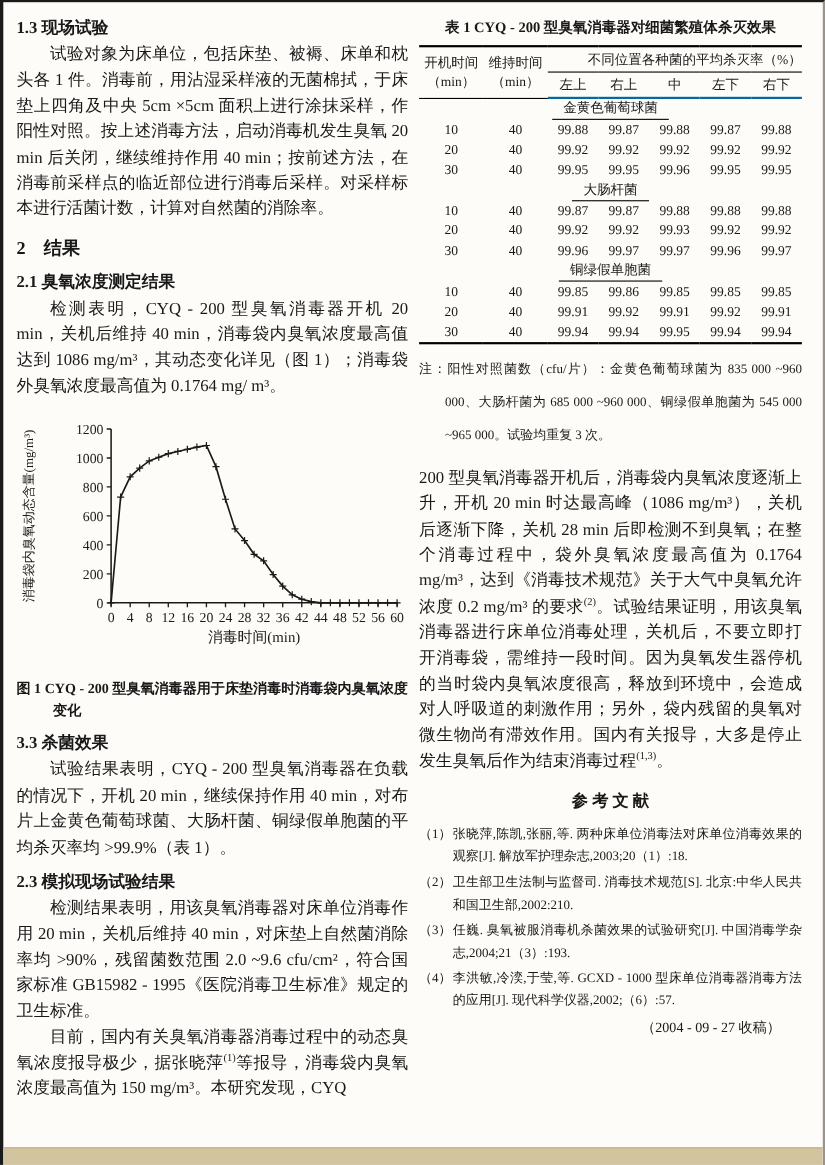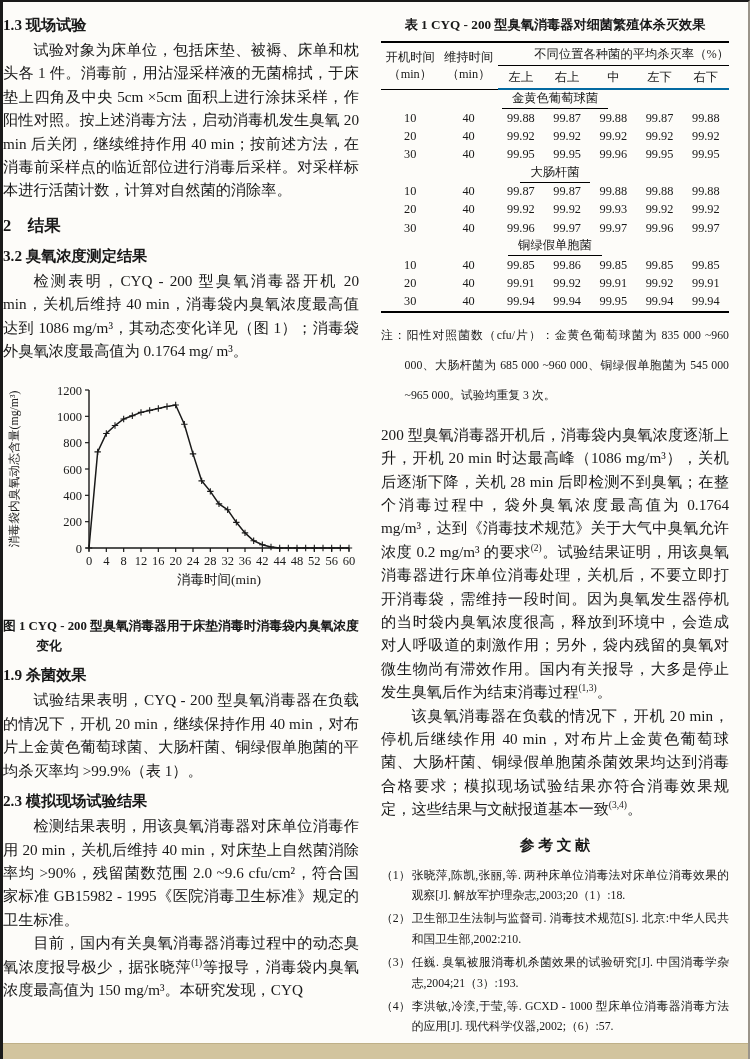--- a/index.html
+++ b/index.html
@@ -2,21 +2,21 @@
 <html><head>
 <meta charset="utf-8">
 <style>
   html,body { margin:0; padding:0; background:#b9b2a4; }
   .page {
     position:relative; width:750px; height:1059px; margin:0 auto;
     background:#fdfcf9; overflow:hidden; box-sizing:border-box;
     border-top:2px solid #1a1a1a; border-left:3px solid #1a1a1a; border-right:2px solid #9a948a;
     font-family:"Liberation Serif","DejaVu Serif",serif; color:#181818;
   }
-  .col-left  { position:absolute; left:0;  top:4px;  width:356px; }
+  .col-left  { position:absolute; left:12px;  top:4px;  width:356px; }
   .col-right { position:absolute; left:378px; top:10px; width:348px; }
 
   .body { font-size:15.2px; line-height:23.4px; text-align:justify; margin:0; }
   .indent { text-indent:2em; }
   .subhead { font-size:15.2px; font-weight:bold; margin:9px 0 2px; }
   .majorhead { font-size:16.5px; font-weight:bold; margin:13px 0 9px; }
   sup { font-size:9.5px; line-height:0; }
 
   figure { margin:14px 0 0 0; }
   .figcap { font-size:12.8px; font-weight:bold; line-height:20px; margin-top:8px;
@@ -50,21 +50,21 @@
 <body>
 
 <div class="page">
 
   <div class="col-left">
     <div class="subhead">1.3 现场试验</div>
     <p class="body indent">试验对象为床单位，包括床垫、被褥、床单和枕头各 1 件。消毒前，用沾湿采样液的无菌棉拭，于床垫上四角及中央 5cm ×5cm 面积上进行涂抹采样，作阳性对照。按上述消毒方法，启动消毒机发生臭氧 20 min 后关闭，继续维持作用 40 min；按前述方法，在消毒前采样点的临近部位进行消毒后采样。对采样标本进行活菌计数，计算对自然菌的消除率。</p>
 
     <div class="majorhead">2　结果</div>
 
-    <div class="subhead">3.2 臭氧浓度测定结果</div>
+    <div class="subhead">2.1 臭氧浓度测定结果</div>
     <p class="body indent">检测表明，CYQ - 200 型臭氧消毒器开机 20 min，关机后维持 40 min，消毒袋内臭氧浓度最高值达到 1086 mg/m³，其动态变化详见（图 1）；消毒袋外臭氧浓度最高值为 0.1764 mg/ m³。</p>
 
     <figure>
       <svg id="chart" width="356" height="232" viewBox="0 0 356 232">
           <path d="M86 14 L86 172 L346 172" stroke="#1a1a1a" stroke-width="1.4" fill="none"></path>
           <line x1="82" y1="172" x2="86" y2="172" stroke="#1a1a1a" stroke-width="1.2"></line>
           <text x="79" y="176.5" text-anchor="end" font-size="12.5" font-family="&quot;Liberation Serif&quot;,&quot;DejaVu Serif&quot;,serif" fill="#1a1a1a">0</text>
           <line x1="82" y1="145.66666666666666" x2="86" y2="145.66666666666666" stroke="#1a1a1a" stroke-width="1.2"></line>
           <text x="79" y="150.16666666666666" text-anchor="end" font-size="12.5" font-family="&quot;Liberation Serif&quot;,&quot;DejaVu Serif&quot;,serif" fill="#1a1a1a">200</text>
           <line x1="82" y1="119.33333333333334" x2="86" y2="119.33333333333334" stroke="#1a1a1a" stroke-width="1.2"></line>
@@ -110,21 +110,21 @@
           <line x1="346" y1="172" x2="346" y2="176" stroke="#1a1a1a" stroke-width="1.2"></line>
           <text x="346" y="189" text-anchor="middle" font-size="12.5" font-family="&quot;Liberation Serif&quot;,&quot;DejaVu Serif&quot;,serif" fill="#1a1a1a">60</text>
           <text x="15" y="93" text-anchor="middle" font-size="11.8" font-family="&quot;Liberation Serif&quot;,&quot;DejaVu Serif&quot;,serif" fill="#1a1a1a" transform="rotate(-90 15 93)">消毒袋内臭氧动态含量(mg/m³)</text>
           <text x="216" y="208" text-anchor="middle" font-size="13.5" font-family="&quot;Liberation Serif&quot;,&quot;DejaVu Serif&quot;,serif" fill="#1a1a1a">消毒时间(min)</text>
           <polyline points="86,172 94.66666666666667,75.88333333333334 103.33333333333333,57.45 112,49.55 120.66666666666666,42.96666666666667 129.33333333333331,39.67499999999998 138,36.383333333333354 146.66666666666666,34.40833333333333 155.33333333333331,32.43333333333334 164,30.458333333333314 172.66666666666666,29.00999999999999 181.33333333333331,48.233333333333334 190,77.85833333333333 198.66666666666669,104.85000000000001 207.33333333333331,115.38333333333333 216,127.89166666666667 224.66666666666666,133.81666666666666 233.33333333333334,146.325 242,156.85833333333332 250.66666666666666,164.75833333333333 259.3333333333333,168.70833333333334 268,170.94666666666666 276.66666666666663,172 285.33333333333337,172 294,172 302.6666666666667,172 311.33333333333337,172 320,172 328.66666666666663,172 337.33333333333337,172 346,172" fill="none" stroke="#1a1a1a" stroke-width="1.5"></polyline>
           <path d="M82.8 172 L89.2 172 M86 168.8 L86 175.2 M91.46666666666667 75.88333333333334 L97.86666666666667 75.88333333333334 M94.66666666666667 72.68333333333334 L94.66666666666667 79.08333333333334 M100.13333333333333 57.45 L106.53333333333333 57.45 M103.33333333333333 54.25 L103.33333333333333 60.650000000000006 M108.8 49.55 L115.2 49.55 M112 46.349999999999994 L112 52.75 M117.46666666666665 42.96666666666667 L123.86666666666666 42.96666666666667 M120.66666666666666 39.766666666666666 L120.66666666666666 46.16666666666667 M126.13333333333331 39.67499999999998 L132.5333333333333 39.67499999999998 M129.33333333333331 36.47499999999998 L129.33333333333331 42.874999999999986 M134.8 36.383333333333354 L141.2 36.383333333333354 M138 33.18333333333335 L138 39.58333333333336 M143.46666666666667 34.40833333333333 L149.86666666666665 34.40833333333333 M146.66666666666666 31.208333333333332 L146.66666666666666 37.608333333333334 M152.13333333333333 32.43333333333334 L158.5333333333333 32.43333333333334 M155.33333333333331 29.233333333333338 L155.33333333333331 35.63333333333334 M160.8 30.458333333333314 L167.2 30.458333333333314 M164 27.258333333333315 L164 33.65833333333332 M169.46666666666667 29.00999999999999 L175.86666666666665 29.00999999999999 M172.66666666666666 25.80999999999999 L172.66666666666666 32.209999999999994 M178.13333333333333 48.233333333333334 L184.5333333333333 48.233333333333334 M181.33333333333331 45.03333333333333 L181.33333333333331 51.43333333333334 M186.8 77.85833333333333 L193.2 77.85833333333333 M190 74.65833333333333 L190 81.05833333333334 M195.4666666666667 104.85000000000001 L201.86666666666667 104.85000000000001 M198.66666666666669 101.65 L198.66666666666669 108.05000000000001 M204.13333333333333 115.38333333333333 L210.5333333333333 115.38333333333333 M207.33333333333331 112.18333333333332 L207.33333333333331 118.58333333333333 M212.8 127.89166666666667 L219.2 127.89166666666667 M216 124.69166666666666 L216 131.09166666666667 M221.46666666666667 133.81666666666666 L227.86666666666665 133.81666666666666 M224.66666666666666 130.61666666666667 L224.66666666666666 137.01666666666665 M230.13333333333335 146.325 L236.53333333333333 146.325 M233.33333333333334 143.125 L233.33333333333334 149.52499999999998 M238.8 156.85833333333332 L245.2 156.85833333333332 M242 153.65833333333333 L242 160.0583333333333 M247.46666666666667 164.75833333333333 L253.86666666666665 164.75833333333333 M250.66666666666666 161.55833333333334 L250.66666666666666 167.95833333333331 M256.1333333333333 168.70833333333334 L262.5333333333333 168.70833333333334 M259.3333333333333 165.50833333333335 L259.3333333333333 171.90833333333333 M264.8 170.94666666666666 L271.2 170.94666666666666 M268 167.74666666666667 L268 174.14666666666665 M273.46666666666664 172 L279.8666666666666 172 M276.66666666666663 168.8 L276.66666666666663 175.2 M282.1333333333334 172 L288.53333333333336 172 M285.33333333333337 168.8 L285.33333333333337 175.2 M290.8 172 L297.2 172 M294 168.8 L294 175.2 M299.4666666666667 172 L305.8666666666667 172 M302.6666666666667 168.8 L302.6666666666667 175.2 M308.1333333333334 172 L314.53333333333336 172 M311.33333333333337 168.8 L311.33333333333337 175.2 M316.8 172 L323.2 172 M320 168.8 L320 175.2 M325.46666666666664 172 L331.8666666666666 172 M328.66666666666663 168.8 L328.66666666666663 175.2 M334.1333333333334 172 L340.53333333333336 172 M337.33333333333337 168.8 L337.33333333333337 175.2 M342.8 172 L349.2 172 M346 168.8 L346 175.2 " stroke="#1a1a1a" stroke-width="1.1" fill="none"></path>
         </svg>
       <figcaption class="figcap">图 1 CYQ - 200 型臭氧消毒器用于床垫消毒时消毒袋内臭氧浓度变化</figcaption>
     </figure>
 
-    <div class="subhead">1.9 杀菌效果</div>
+    <div class="subhead">3.3 杀菌效果</div>
     <p class="body indent">试验结果表明，CYQ - 200 型臭氧消毒器在负载的情况下，开机 20 min，继续保持作用 40 min，对布片上金黄色葡萄球菌、大肠杆菌、铜绿假单胞菌的平均杀灭率均 &gt;99.9%（表 1）。</p>
 
     <div class="subhead">2.3 模拟现场试验结果</div>
     <p class="body indent">检测结果表明，用该臭氧消毒器对床单位消毒作用 20 min，关机后维持 40 min，对床垫上自然菌消除率均 &gt;90%，残留菌数范围 2.0 ~9.6 cfu/cm²，符合国家标准 GB15982 - 1995《医院消毒卫生标准》规定的卫生标准。</p>
 
     <p class="body indent"><span>目前，国内有关臭氧消毒器消毒过程中的动态臭氧浓度报导极少，据张晓萍</span><sup>(1)</sup><span>等报导，消毒袋内臭氧浓度最高值为 150 mg/m³。本研究发现，CYQ</span></p>
   </div>
 
   <div class="col-right">
     <div class="table-title">表 1 CYQ - 200 型臭氧消毒器对细菌繁殖体杀灭效果</div>
@@ -241,21 +241,20 @@
             <td>99.94</td>
             <td>99.94</td>
           </tr>
         </tbody>
     </table>
 
     <p class="table-note">注：阳性对照菌数（cfu/片）：金黄色葡萄球菌为 835 000 ~960 000、大肠杆菌为 685 000 ~960 000、铜绿假单胞菌为 545 000 ~965 000。试验均重复 3 次。</p>
 
     <p class="body"><span>200 型臭氧消毒器开机后，消毒袋内臭氧浓度逐渐上升，开机 20 min 时达最高峰（1086 mg/m³），关机后逐渐下降，关机 28 min 后即检测不到臭氧；在整个消毒过程中，袋外臭氧浓度最高值为 0.1764 mg/m³，达到《消毒技术规范》关于大气中臭氧允许浓度 0.2 mg/m³ 的要求</span><sup>(2)</sup><span>。试验结果证明，用该臭氧消毒器进行床单位消毒处理，关机后，不要立即打开消毒袋，需维持一段时间。因为臭氧发生器停机的当时袋内臭氧浓度很高，释放到环境中，会造成对人呼吸道的刺激作用；另外，袋内残留的臭氧对微生物尚有滞效作用。国内有关报导，大多是停止发生臭氧后作为结束消毒过程</span><sup>(1,3)</sup><span>。</span></p>
 
-    <p class="body indent"><span>该臭氧消毒器在负载的情况下，开机 20 min，停机后继续作用 40 min，对布片上金黄色葡萄球菌、大肠杆菌、铜绿假单胞菌杀菌效果均达到消毒合格要求；模拟现场试验结果亦符合消毒效果规定，这些结果与文献报道基本一致</span><sup>(3,4)</sup><span>。</span></p>
 
     <div class="ref-head">参 考 文 献</div>
     <div id="refs">
         <div class="ref-item">
           <span class="ref-num">（1）</span>
           <span class="ref-text">张晓萍,陈凯,张丽,等. 两种床单位消毒法对床单位消毒效果的观察[J]. 解放军护理杂志,2003;20（1）:18.</span>
         </div>
         <div class="ref-item">
           <span class="ref-num">（2）</span>
           <span class="ref-text">卫生部卫生法制与监督司. 消毒技术规范[S]. 北京:中华人民共和国卫生部,2002:210.</span>

